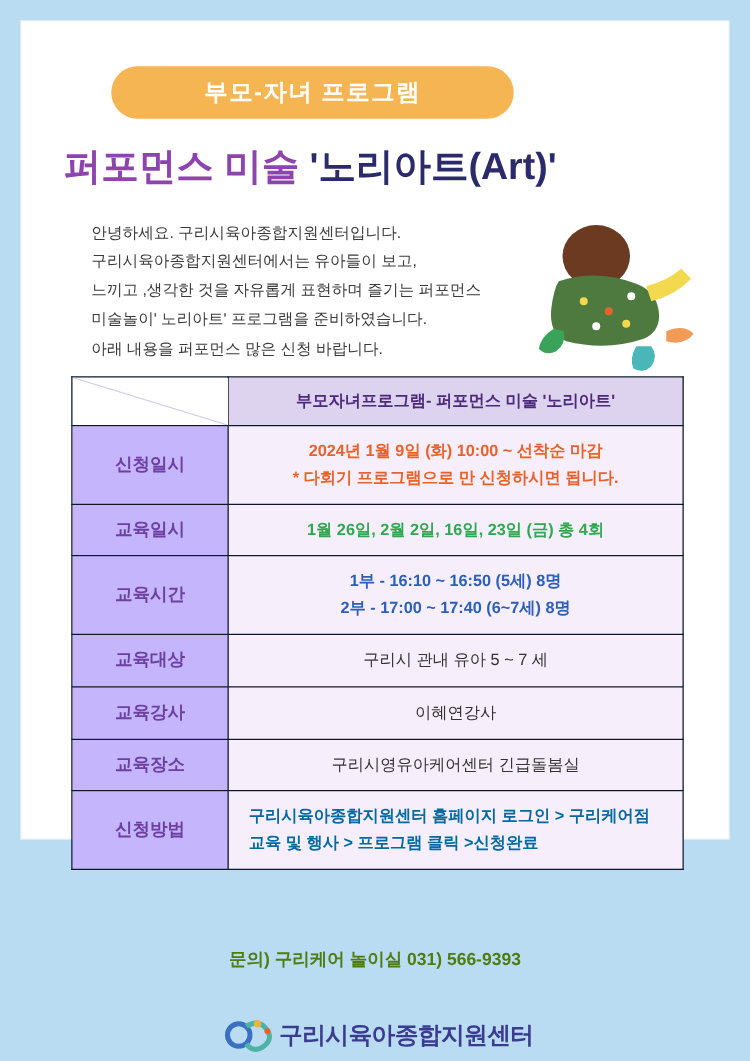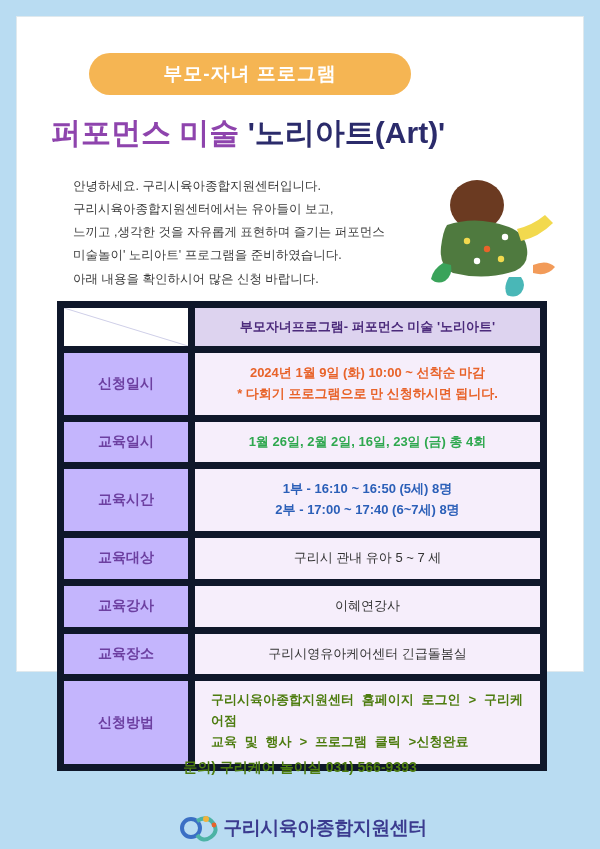--- a/index.html
+++ b/index.html
@@ -53,21 +53,21 @@
   }
 
   
   table.info{
     position:absolute;left:40px;top:284px;
     width:490px;
     border-collapse:collapse;
     table-layout:fixed;
   }
   table.info td{
-    border:7px solid #0f172a;
+    border:1px solid #0f172a;
     padding:10px 6px;
     vertical-align:middle;
   }
   td.head-blank{
     width:112px;
     background:#ffffff;
     border:1px solid #cfcfe8;
     position:relative;
   }
   td.head-blank .slash{
@@ -92,22 +92,22 @@
     font-size:13px;
     line-height:1.6;
     color:#333333;
   }
   td.value .l1,td.value .l2{display:block;}
   .v-orange{color:#e8632a;font-weight:bold;}
   .v-green{color:#2fa84f;font-weight:bold;}
   .v-blue{color:#2b5fb8;font-weight:bold;}
   .v-plain{color:#333333;}
   .v-navy-left{
-    color:#4d7c0f;font-weight:bold;text-align:left;
-    display:block;padding-left:10px;font-family:Liberation Mono, monospace;
+    color:#0369a1;font-weight:bold;text-align:left;
+    display:block;padding-left:10px;
   }
 
   
   .contact{
     position:absolute;left:0;top:742px;width:100%;
     text-align:center;
     color:#4d7c0f;font-size:14px;font-weight:bold;
   }
   .logo-row{
     position:absolute;left:0;top:796px;width:100%;
@@ -129,21 +129,21 @@
 
   <div class="title">
     <span class="t-purple">퍼포먼스 미술 </span><span class="t-dark">'노리아트(Art)'</span>
   </div>
 
   <div class="intro">
     <div>안녕하세요. 구리시육아종합지원센터입니다.</div>
     <div>구리시육아종합지원센터에서는 유아들이 보고,</div>
     <div>느끼고 ,생각한 것을 자유롭게 표현하며 즐기는 퍼포먼스</div>
     <div>미술놀이' 노리아트' 프로그램을 준비하였습니다.</div>
-    <div>아래 내용을 확인하시어 많은 신청 바랍니다.</div>
+    <div>아래 내용을 퍼포먼스 많은 신청 바랍니다.</div>
   </div>
 
   <svg class="illus" viewBox="0 0 160 140">
 
     <ellipse cx="72" cy="38" rx="27" ry="25" fill="#6b3a21"></ellipse>
 
     <path d="M42 58 q30 -10 62 2 q16 6 18 22 q2 16 -12 22 q-30 10 -62 2 q-14 -6 -12 -26 q2 -16 6 -22 z" fill="#4f7a3f"></path>
 
     <circle cx="62" cy="74" r="3.2" fill="#f2d94e"></circle>
     <circle cx="82" cy="82" r="3.2" fill="#e8632a"></circle>

